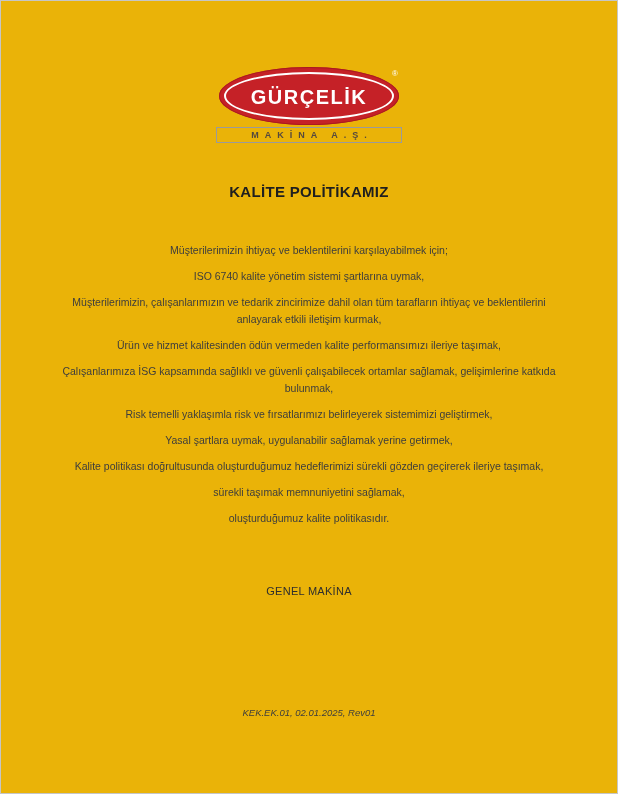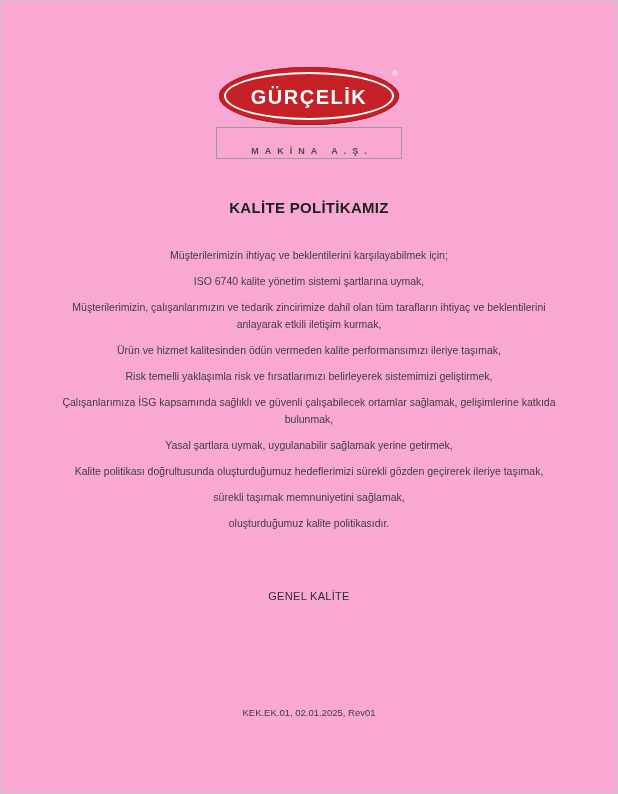--- a/index.html
+++ b/index.html
@@ -1,20 +1,20 @@
 <!DOCTYPE html>
 <html><head>
 <meta charset="utf-8">
 <style>
   html, body { margin: 0; padding: 0; background: #ffffff; }
   .page {
     box-sizing: border-box;
     width: 618px;
     height: 794px;
-    background: #f9a8d4;
+    background: #eab308;
     border: 1px solid #c6c6c6;
     font-family: "Liberation Sans", sans-serif;
     color: #3d3d3d;
     position: relative;
     overflow: hidden;
   }
 
   
   .logo-wrap {
     width: 186px;
@@ -51,21 +51,21 @@
     position: absolute;
     top: 3px;
     right: 1px;
     color: #ffffff;
     font-size: 8px;
     line-height: 1;
   }
   .logo-band {
     margin-top: 2px;
     border: 1px solid #9a9a9a;
-    padding: 18px 0 2px 6px;
+    padding: 2px 0 2px 6px;
     font-size: 9px;
     font-weight: 600;
     letter-spacing: 6px;
     color: #55493f;
     white-space: nowrap;
     overflow: hidden;
   }
 
   
   .doc-title {
@@ -73,21 +73,21 @@
     text-align: center;
     font-size: 15px;
     font-weight: bold;
     letter-spacing: 0.3px;
     color: #1f1f1f;
   }
 
   
   .policy-body {
     width: 510px;
-    margin: 31px auto 0 auto;
+    margin: 42px auto 0 auto;
     text-align: center;
   }
   .policy-body p {
     margin: 0 0 9px 0;
     font-size: 10.5px;
     line-height: 17px;
     color: #3d3d3d;
   }
 
   
@@ -99,20 +99,21 @@
     letter-spacing: 0.3px;
   }
   .doc-footer {
     position: absolute;
     left: 0;
     right: 0;
     top: 706px;
     text-align: center;
     font-size: 9.5px;
     color: #3d3d3d;
+    font-style: italic;
   }
 </style>
 </head>
 <body>
 
 <div class="page">
 
   <div class="logo-wrap">
     <div class="logo-ellipse">
       <span class="logo-reg">®</span>
@@ -123,25 +124,25 @@
     <div class="logo-band">MAKİNA A.Ş.</div>
   </div>
 
   <div class="doc-title">KALİTE POLİTİKAMIZ</div>
 
   <div class="policy-body">
     <p>Müşterilerimizin ihtiyaç ve beklentilerini karşılayabilmek için;</p>
     <p>ISO 6740 kalite yönetim sistemi şartlarına uymak,</p>
     <p>Müşterilerimizin, çalışanlarımızın ve tedarik zincirimize dahil olan tüm tarafların ihtiyaç ve beklentilerini anlayarak etkili iletişim  kurmak,</p>
     <p>Ürün ve hizmet kalitesinden ödün vermeden kalite performansımızı ileriye taşımak,</p>
+    <p>Çalışanlarımıza İSG kapsamında sağlıklı ve güvenli çalışabilecek ortamlar sağlamak, gelişimlerine katkıda bulunmak,</p>
     <p>Risk temelli yaklaşımla risk ve fırsatlarımızı belirleyerek sistemimizi geliştirmek,</p>
-    <p>Çalışanlarımıza İSG kapsamında sağlıklı ve güvenli çalışabilecek ortamlar sağlamak, gelişimlerine katkıda bulunmak,</p>
     <p>Yasal şartlara uymak, uygulanabilir sağlamak yerine getirmek,</p>
     <p>Kalite politikası doğrultusunda oluşturduğumuz hedeflerimizi sürekli gözden geçirerek ileriye taşımak,</p>
     <p>sürekli taşımak memnuniyetini sağlamak,</p>
     <p>oluşturduğumuz kalite politikasıdır.</p>
   </div>
 
-  <div class="signature">GENEL KALİTE</div>
+  <div class="signature">GENEL MAKİNA</div>
 
   <div class="doc-footer">KEK.EK.01, 02.01.2025, Rev01</div>
 
 </div>
 
 </body></html>

